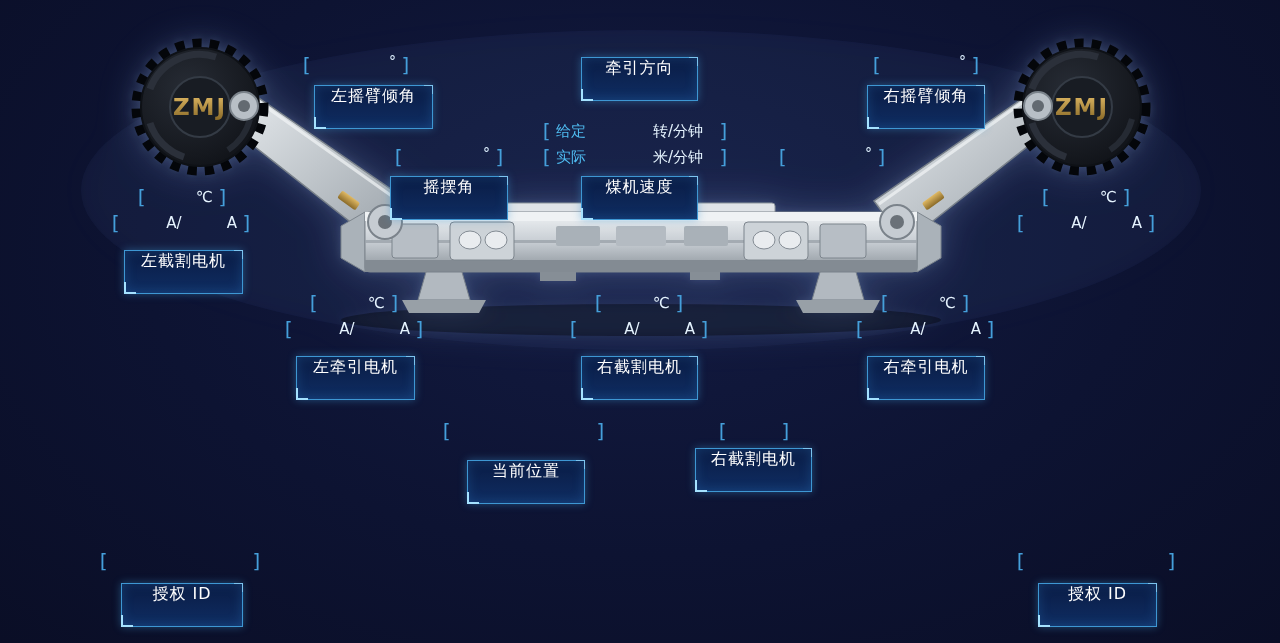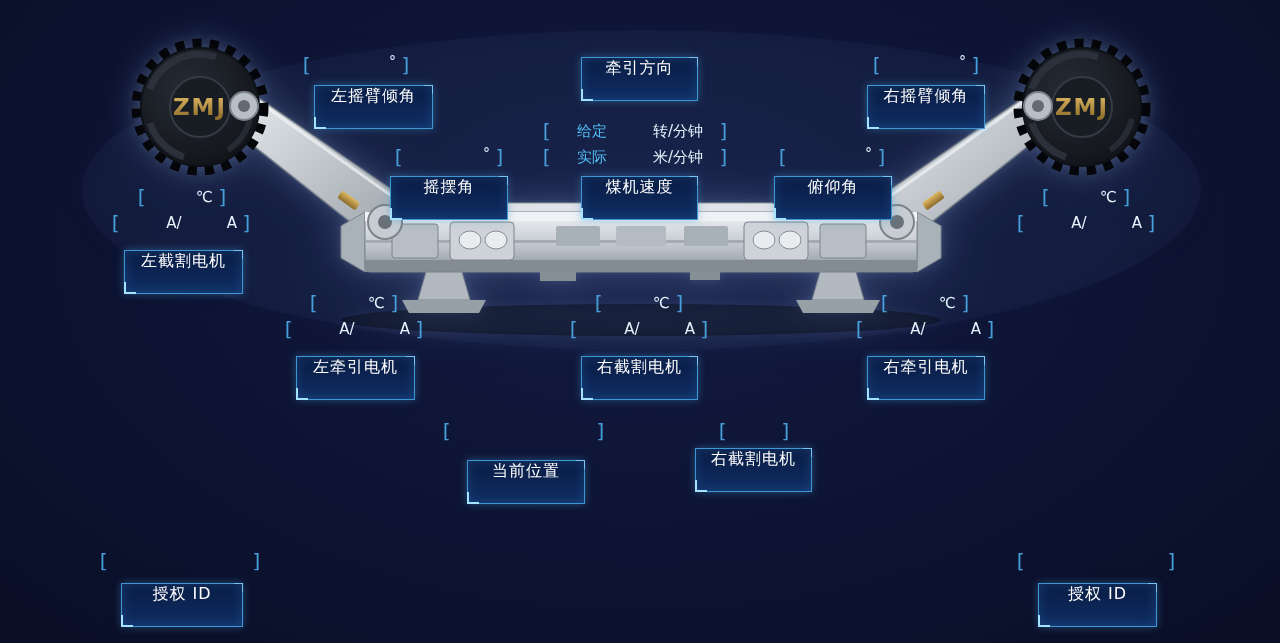--- a/index.html
+++ b/index.html
@@ -20,21 +20,21 @@
     border-right:1px solid #7cc4ef;border-top:1px solid #7cc4ef}
   .row{position:absolute;height:22px;display:flex;align-items:center;justify-content:space-between;
     font-size:15px;white-space:nowrap}
   .br{color:#459fda;font-size:20px;line-height:20px;font-weight:400;
     font-family:"DejaVu Sans Mono","DejaVu Sans",monospace}
   .unit{color:#e6f4ff}
   .name{color:#4fbdf2}
   .grp{display:flex;align-items:center;gap:4px}
   .degsym{position:relative;top:-4px;font-size:14px;color:#dff1ff}
   .srow{justify-content:flex-start}
-  .srow .name{margin-left:25px}
+  .srow .name{margin-left:4px}
   .srow .unit{margin-left:auto}
   .srow .close{margin-left:15px}
 </style>
 </head>
 <body>
 
 <div class="stage">
 
   <svg class="machine-svg" width="1280" height="430" viewBox="0 0 1280 430">
     <defs>
@@ -181,23 +181,20 @@
     <span>摇摆角</span>
   </div>
 
   <div class="row" style="left:776px;top:146px;width:112px">
     <span class="br">[</span>
     <span class="grp">
       <span class="degsym">°</span>
       <span class="br">]</span>
     </span>
   </div>
-  <div class="panel" style="left:774px;top:176px;width:118px">
-    <span>俯仰角</span>
-  </div>
 
   <div class="row" style="left:135px;top:186px;width:94px">
     <span class="br">[</span>
     <span class="grp">
       <span class="unit">℃</span>
       <span class="br">]</span>
     </span>
   </div>
   <div class="row" style="left:109px;top:212px;width:144px">
     <span class="br">[</span>

